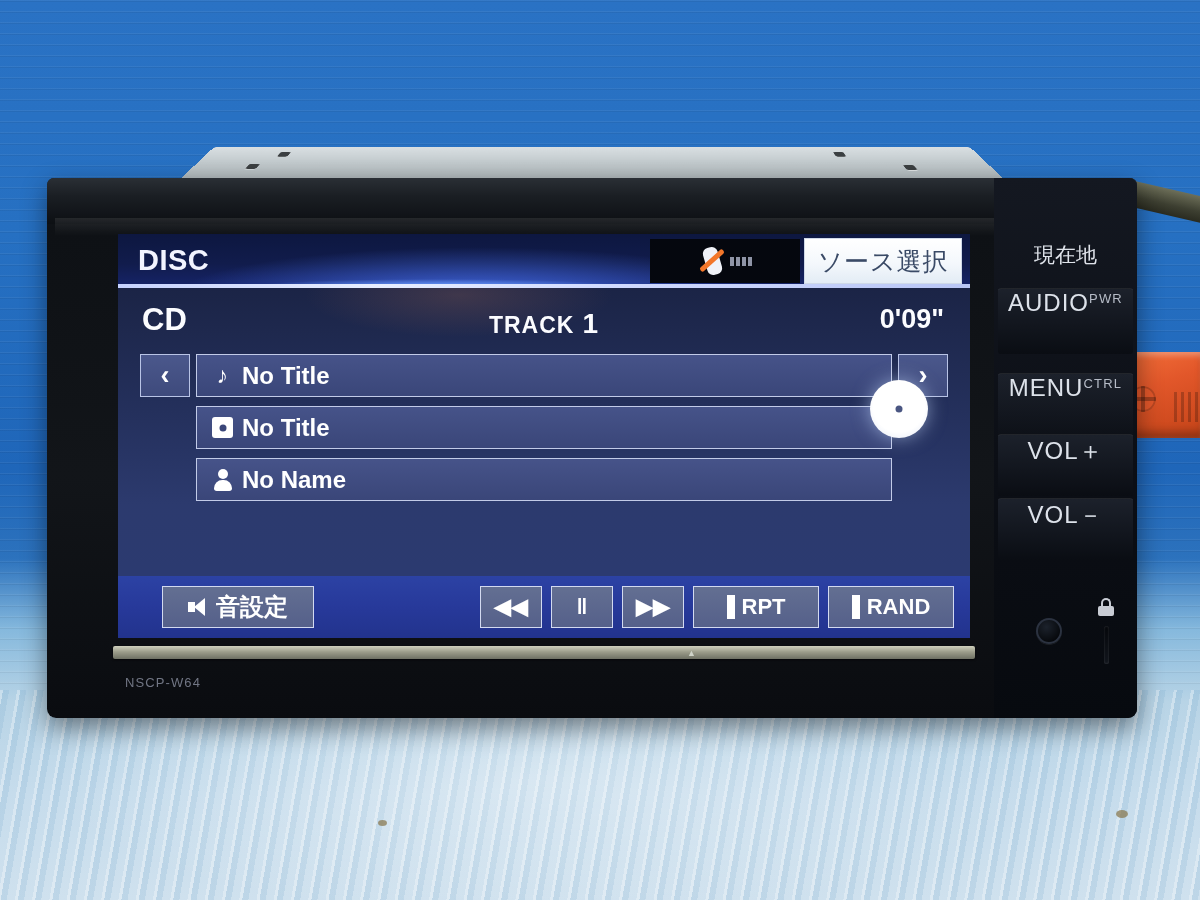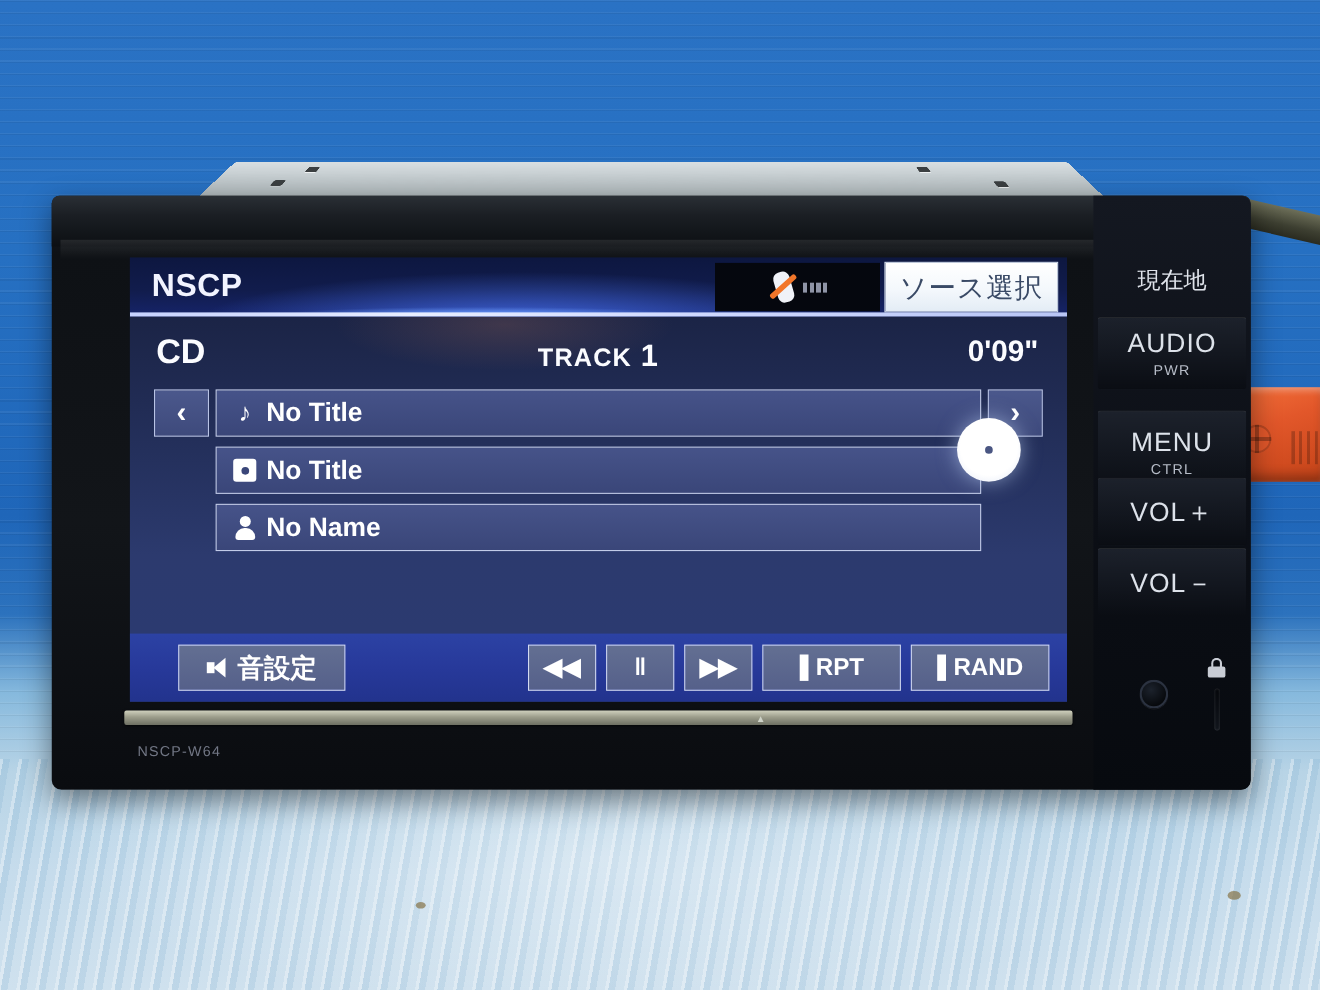--- a/index.html
+++ b/index.html
@@ -322,22 +322,22 @@
     position: absolute; left: 0; right: 0; top: 46px; height: 62px;
     display: flex; align-items: center; justify-content: center;
     color: #dfe3ea; font-size: 21px;
     font-family: "DejaVu Sans", sans-serif;
   }
   .hw-key {
     position: absolute; left: 4px; width: 135px;
     background: linear-gradient(180deg, #1c212b 0%, #12161e 55%, #0a0d13 100%);
     border-top: 1px solid rgba(255,255,255,.10);
     border-radius: 3px;
-    display: flex; flex-direction: column;
-    align-items: center; justify-content: center;
+    display: flex; flex-direction: row;
+    justify-content: center;
     color: #dde2ea;
   }
   .hw-key .main { font-size: 24px; letter-spacing: 1px; }
   .hw-key .sub { font-size: 13px; letter-spacing: 1.2px; margin-top: 2px; color: #b6bcc7; }
   .k1 { top: 110px; height: 66px; }
   .k2 { top: 178px; height: 76px; margin-top: 17px; }
   .k3 { top: 256px; height: 62px; }
   .k4 { top: 320px; height: 62px; }
 
   .reset-hole {
@@ -389,21 +389,21 @@
     <div class="screw" style="left:740px;top:33px;"></div>
   </div>
 
   <div class="bezel">
     <div class="bezel-lip"></div>
     <div class="bezel-gloss"></div>
 
     <div class="screen">
 
       <div class="hdr">
-        <div class="hdr-title">NSCP</div>
+        <div class="hdr-title">DISC</div>
 
         <div class="phone-box">
           <div class="phone-ico">
             <div class="phone-body"></div>
             <div class="phone-slash"></div>
           </div>
           <div class="phone-bars"></div>
         </div>
 
         <div class="src-btn">ソース選択</div>

